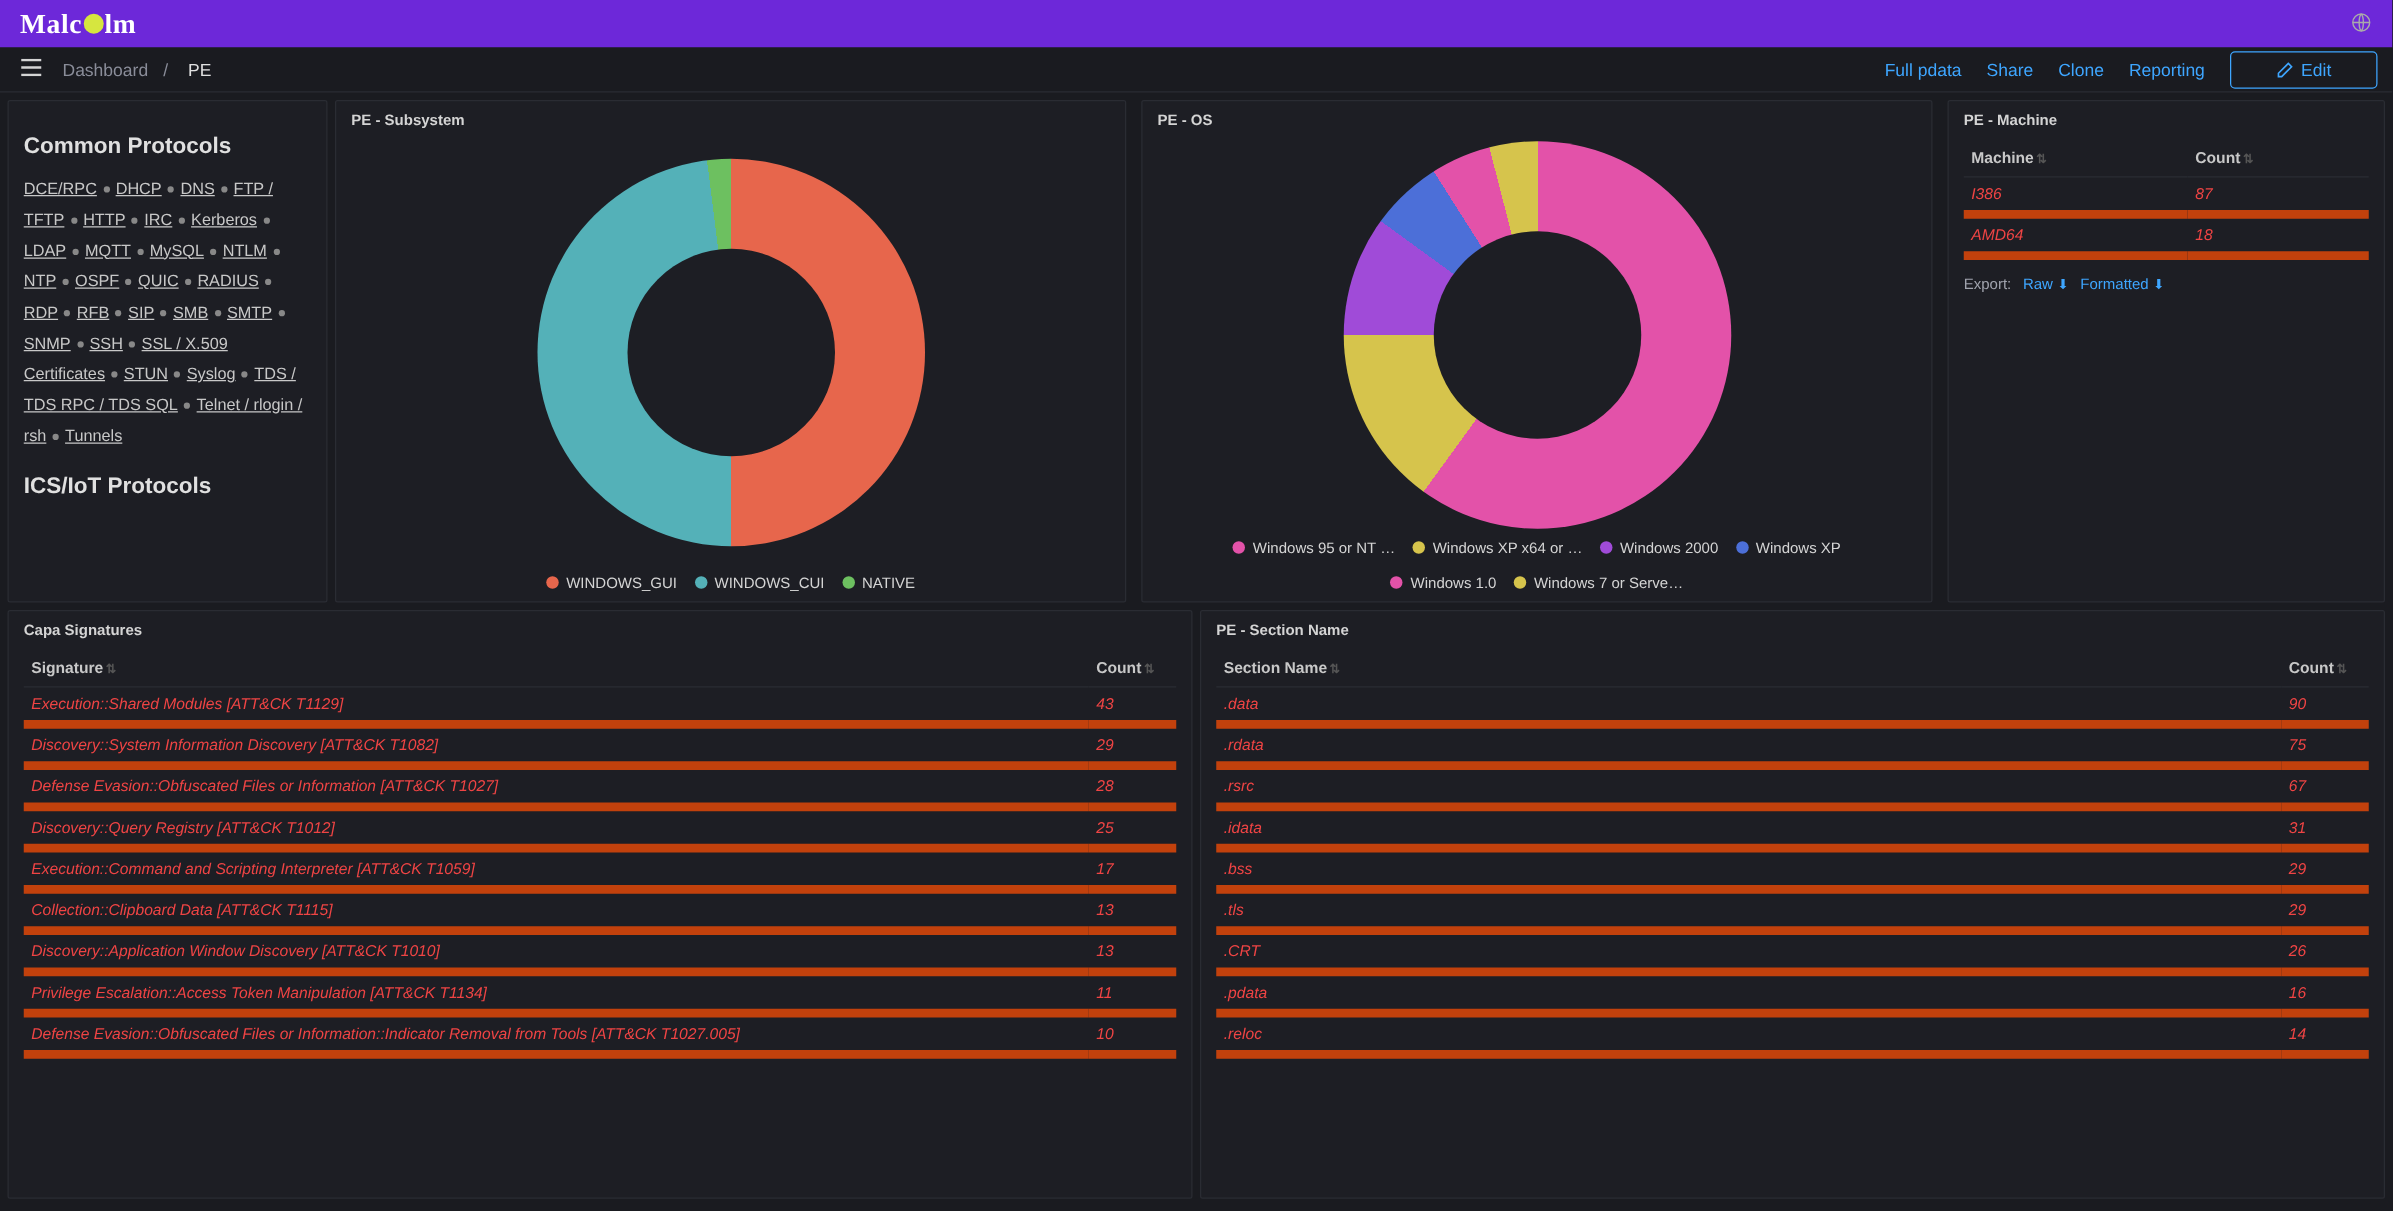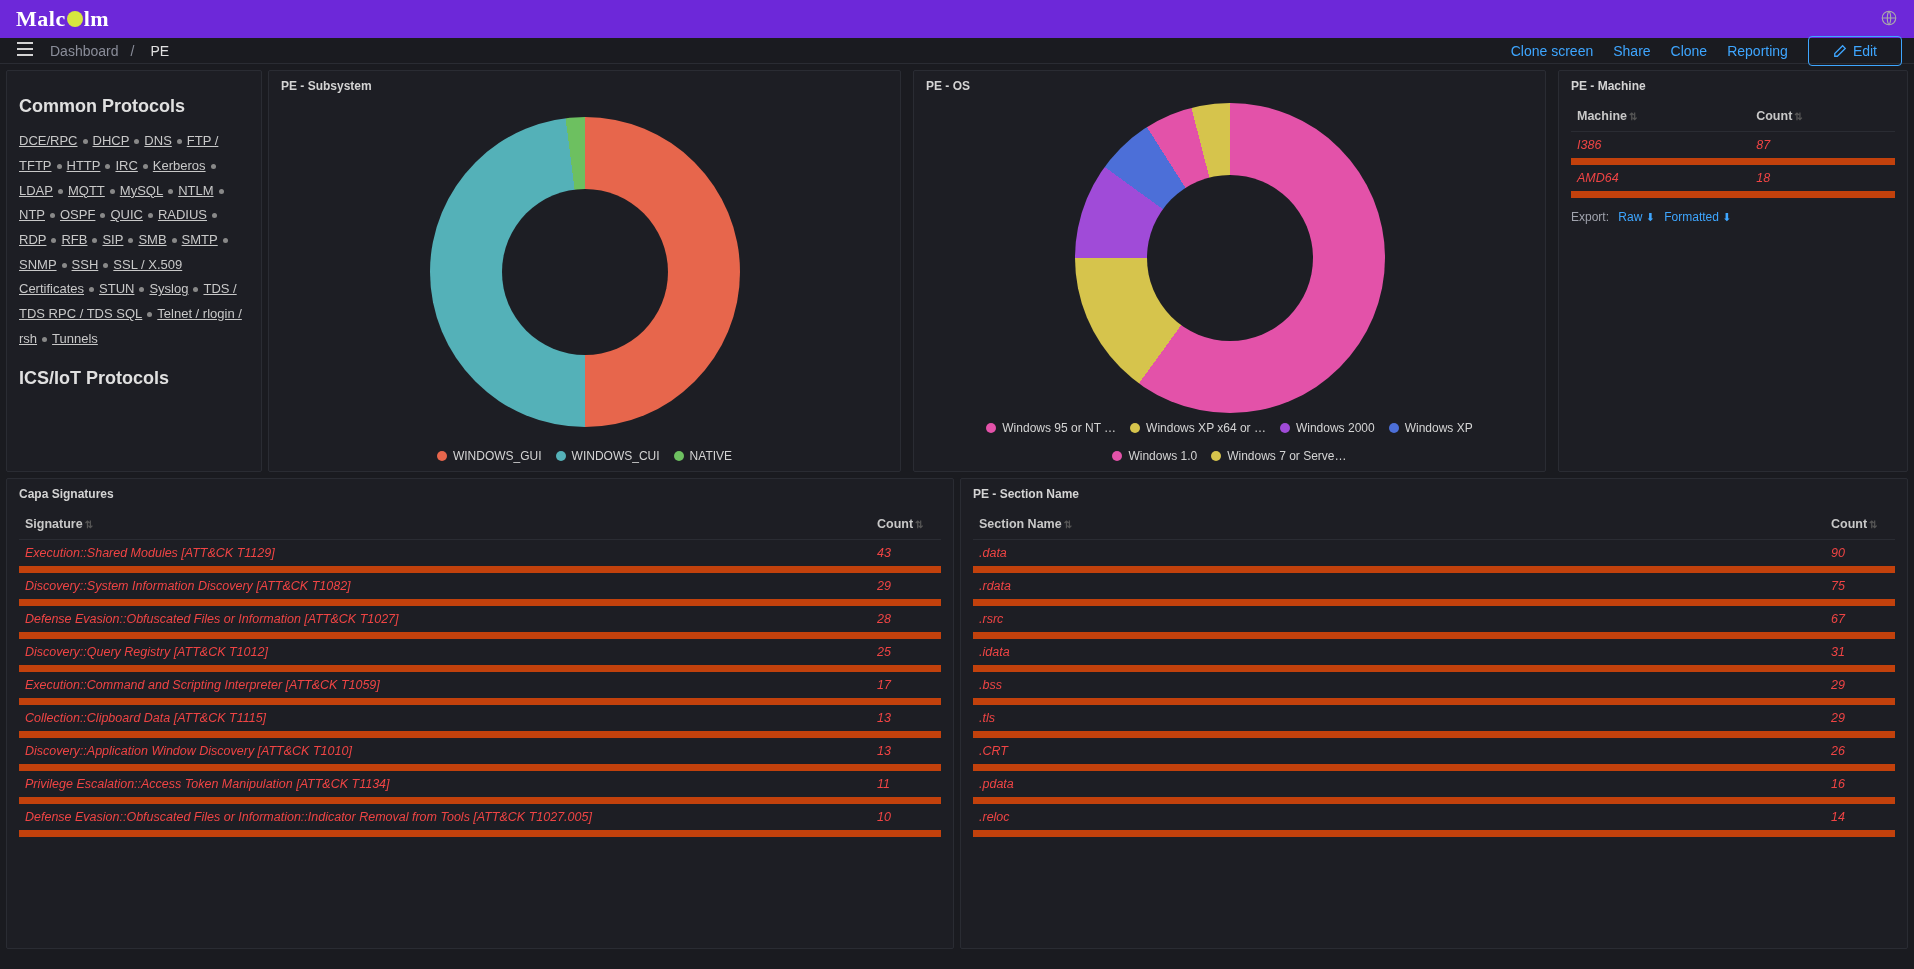--- a/index.html
+++ b/index.html
@@ -1,29 +1,29 @@
 <!DOCTYPE html>
 <html><head>
 <meta charset="utf-8">
 <style>
 * { margin:0; padding:0; box-sizing:border-box; }
 body { background:#1a1b20; color:#d4d4d4; font-family:-apple-system,BlinkMacSystemFont,"Segoe UI",Helvetica,Arial,sans-serif; font-size:13px; width:1914px; height:969px; overflow:hidden; }
 .topbar { height:38px; background:#6d28d9; display:flex; align-items:center; padding:0 16px; justify-content:space-between; }
 .logo { font-size:22px; font-weight:600; color:#fff; font-family:Georgia,serif; letter-spacing:0.5px; }
 .logo .o1 { display:inline-block; width:16px; height:16px; background:#d6e63f; border-radius:50%; vertical-align:middle; margin:0 1px; position:relative; top:-2px; }
 .topbar-right svg { width:18px; height:18px; stroke:#aaa; fill:none; }
-.navbar { height:26px; background:#1a1b20; border-bottom:1px solid #2a2c33; display:flex; align-items:center; padding:0 12px; justify-content:space-between; }
+.navbar { height:36px; background:#1a1b20; border-bottom:1px solid #2a2c33; display:flex; align-items:center; padding:0 12px; justify-content:space-between; }
 .nav-left { display:flex; align-items:center; gap:12px; }
 .menu-btn { background:none; border:none; cursor:pointer; padding:4px; }
 .menu-btn svg { width:18px; height:14px; stroke:#d4d4d4; }
 .crumb { color:#8a8d99; font-size:14px; }
 .crumb-title { color:#e0e0e0; font-size:14px; margin-left:4px; }
 .nav-right { display:flex; align-items:center; gap:20px; }
 .nav-link { color:#3ea6ff; font-size:14px; cursor:pointer; }
-.edit-btn { border:1px solid #3ea6ff; color:#3ea6ff; background:none; padding:6px 24px; border-radius:4px; font-size:14px; cursor:pointer; display:flex; align-items:center; gap:6px; }
+.edit-btn { border:1px solid #3ea6ff; color:#3ea6ff; background:none; padding:6px 36px; border-radius:4px; font-size:14px; cursor:pointer; display:flex; align-items:center; gap:6px; }
 .edit-btn svg { width:14px; height:14px; stroke:#3ea6ff; fill:none; }
 .grid { padding:6px; display:grid; grid-template-columns:256px 1fr; gap:6px; height:calc(100% - 78px); grid-template-rows:402px 1fr; }
 .panel { background:#1d1e24; border:1px solid #2a2c33; border-radius:2px; padding:8px 12px; overflow:hidden; }
 .panel-row { display:grid; grid-template-columns:1fr 1fr 350px; gap:12px; }
 .panel-title { font-size:12px; color:#d4d4d4; font-weight:600; margin-bottom:8px; }
 
 .sidebar { overflow:auto; font-size:13px; line-height:1.9; }
 .sidebar a { color:#c8c8c8; text-decoration:underline; }
 .sidebar h2 { font-size:18px; font-weight:700; color:#e0e0e0; margin:10px 0 6px; }
 .dot { display:inline-block; width:5px; height:5px; background:#888; border-radius:50%; margin:0 5px; vertical-align:middle; }
@@ -63,21 +63,21 @@
     <button class="menu-btn">
       <svg viewBox="0 0 18 14">
           <path d="M1 1h16M1 7h16M1 13h16" stroke-width="2"></path>
         </svg>
     </button>
     <span class="crumb">Dashboard</span>
     <span class="crumb">/</span>
     <span class="crumb-title">PE</span>
   </div>
   <div class="nav-right">
-    <span class="nav-link">Clone screen</span>
+    <span class="nav-link">Full pdata</span>
     <span class="nav-link">Share</span>
     <span class="nav-link">Clone</span>
     <span class="nav-link">Reporting</span>
     <button class="edit-btn">
       <svg viewBox="0 0 16 16">
           <path d="M11 2l3 3L5 14H2v-3z" stroke-width="1.5"></path>
         </svg>
       <span>Edit</span>
     </button>
   </div>

